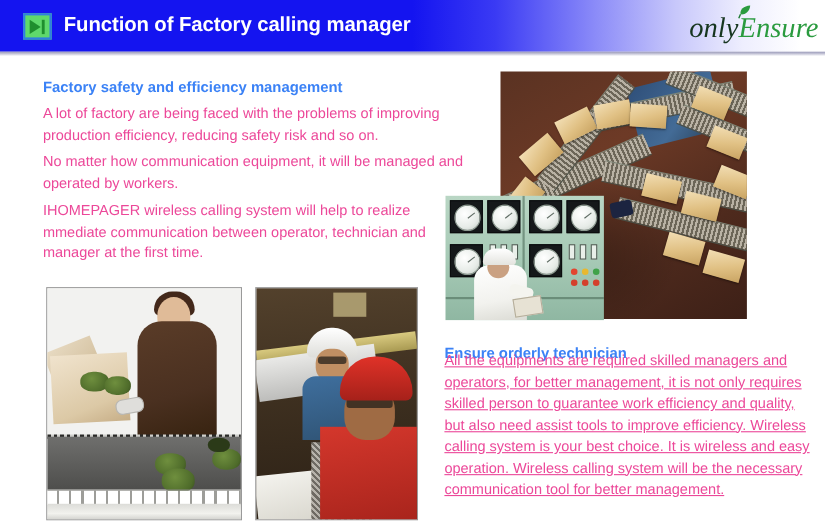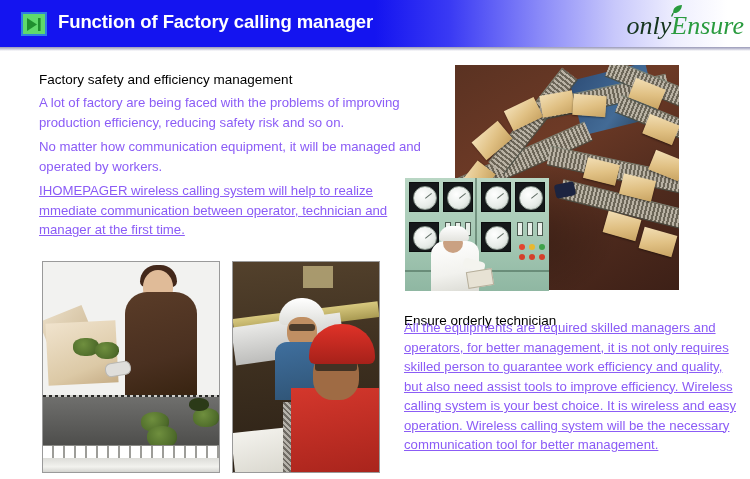--- a/index.html
+++ b/index.html
@@ -78,35 +78,35 @@
   #leaf-icon {
     position: absolute;
     right: 66px; top: 4px;
     width: 14px; height: 14px;
   }
 
   
   .sec-heading {
     position: absolute;
     font-size: 13.5px;
-    font-weight: normal;
-    color: #000000;
+    font-weight: bold;
+    color: #3b82f6;
     white-space: nowrap;
   }
   .body-par {
     position: absolute;
     font-size: 13.2px;
     line-height: 19.5px;
-    color: #8b5cf6;
+    color: #ec4899;
   }
 
   #heading-left   { left: 39px; top: 72px; }
   #par-left-1     { left: 39px; top: 93px;  width: 385px; }
   #par-left-2     { left: 39px; top: 137px; width: 385px; }
-  #par-left-3     { left: 39px; top: 181px; width: 360px; text-decoration: underline; }
+  #par-left-3     { left: 39px; top: 181px; width: 360px; }
 
   #heading-right  { left: 404px; top: 313px; }
   #par-right-1    { left: 404px; top: 318px; width: 340px; text-decoration: underline; }
 
   
   .photo {
     position: absolute;
     overflow: hidden;
     background: #ddd;
   }

